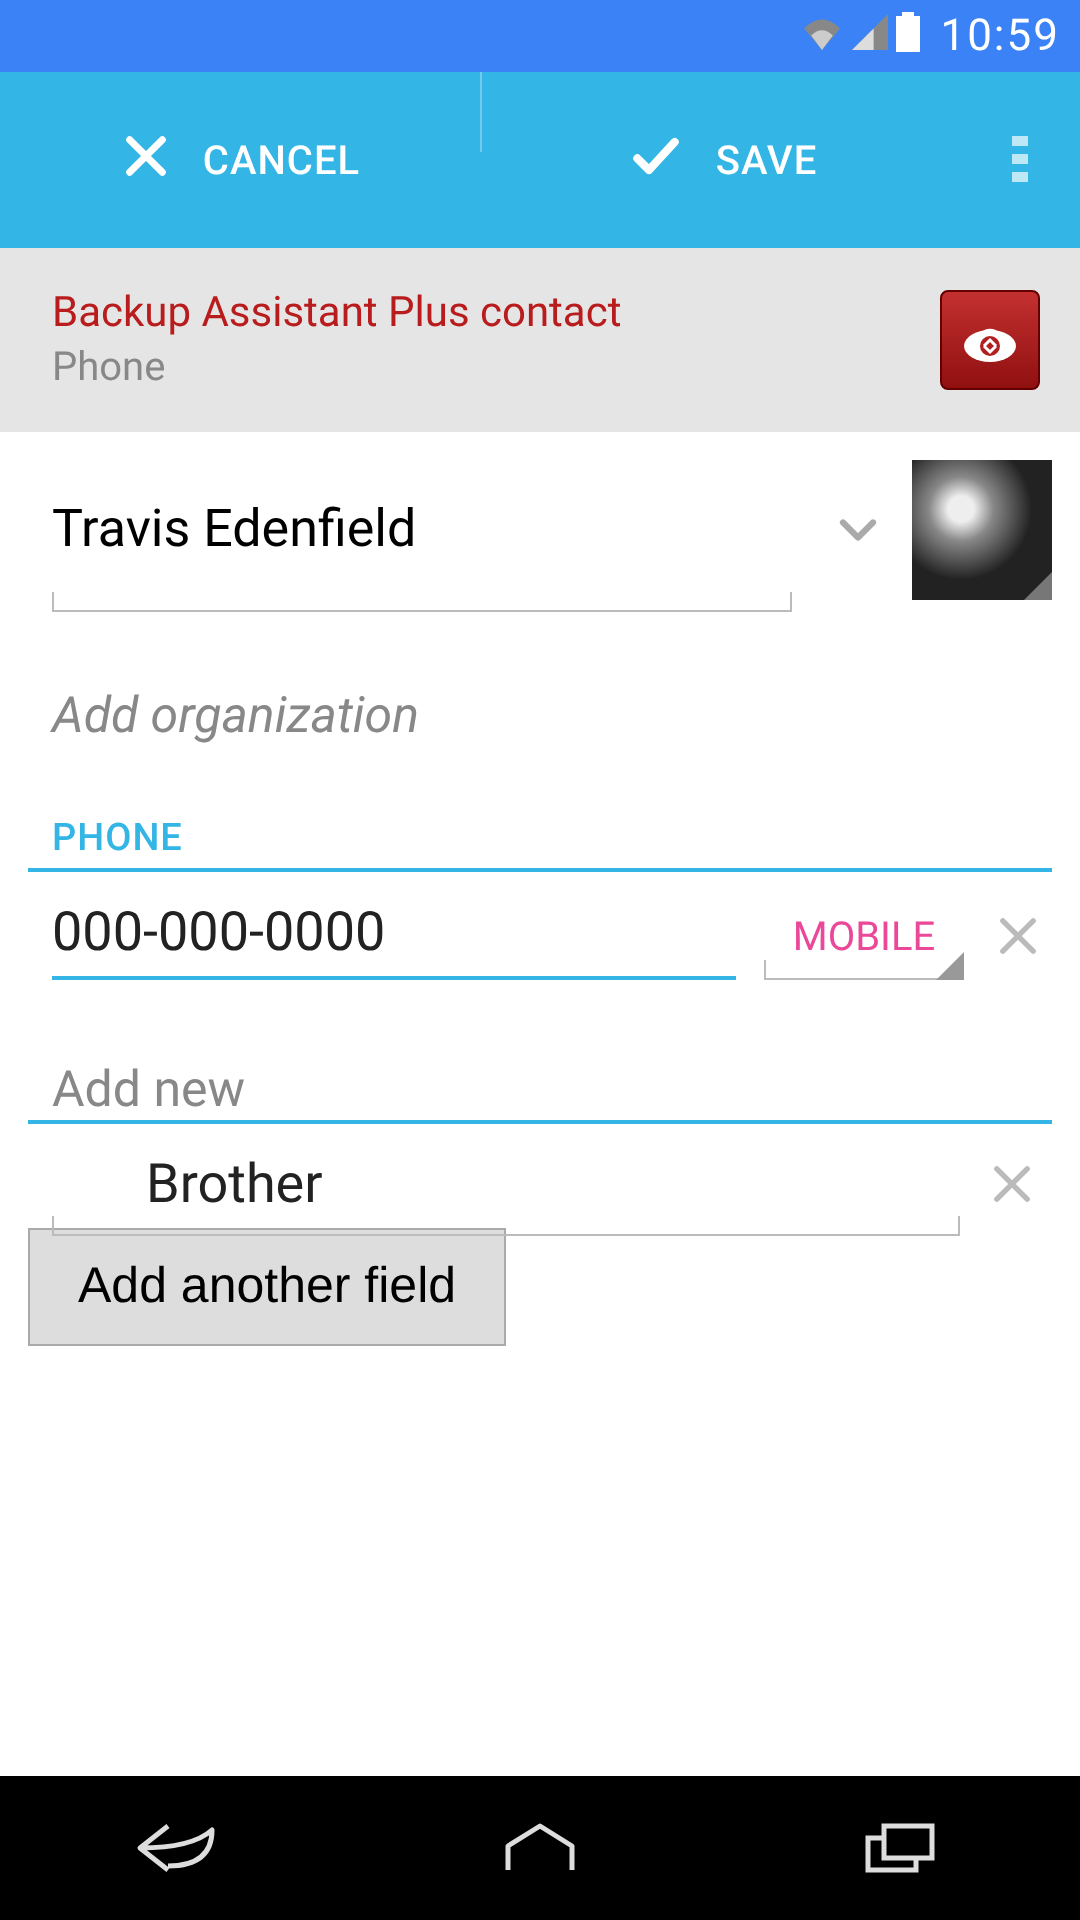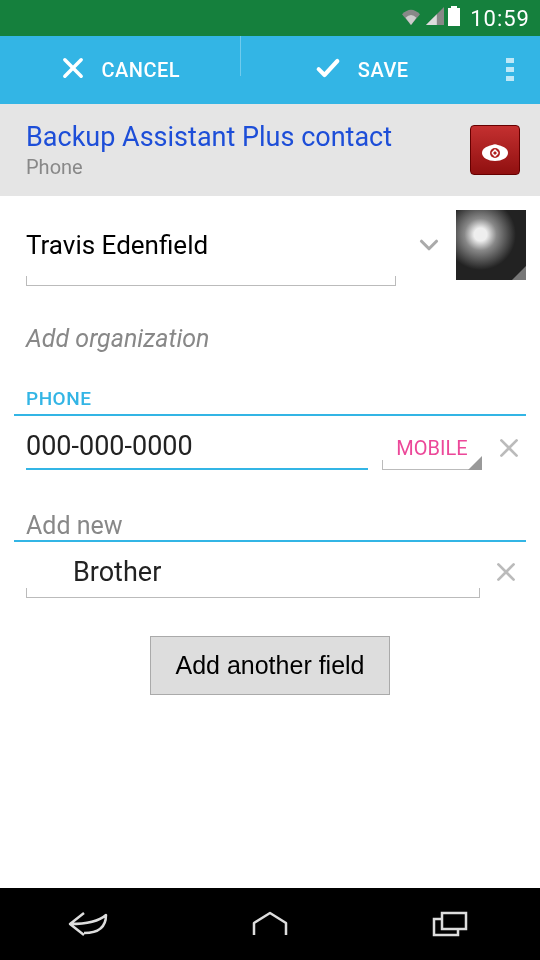--- a/index.html
+++ b/index.html
@@ -1,34 +1,34 @@
 <!DOCTYPE html>
 <html><head>
 <meta charset="utf-8">
 <style>
   * { box-sizing: border-box; margin: 0; padding: 0; }
   html, body { width: 540px; height: 960px; overflow: hidden; font-family: Roboto, Arial, sans-serif; background: #fff; }
   body { position: relative; }
 
   
-  .status-bar { height: 36px; background: #15803d; display: flex; align-items: center; justify-content: flex-end; padding: 0 10px; gap: 6px; color: #ccc; }
+  .status-bar { height: 36px; background: #3b82f6; display: flex; align-items: center; justify-content: flex-end; padding: 0 10px; gap: 6px; color: #ccc; }
   .status-bar .time { color: #fff; font-size: 22px; letter-spacing: 1px; margin-left: 4px; }
   .status-icons { display: flex; align-items: center; gap: 4px; }
 
   
-  .action-bar { height: 68px; background: #33b5e5; display: flex; color: #fff; position: relative; }
+  .action-bar { height: 88px; background: #33b5e5; display: flex; color: #fff; position: relative; }
   .ab-left, .ab-right { flex: 1; display: flex; align-items: center; justify-content: center; gap: 14px; height: 100%; }
   .ab-divider { width: 1px; height: 40px; background: rgba(255,255,255,0.3); }
   .ab-label { font-size: 20px; font-weight: 500; letter-spacing: 0.5px; }
   .ab-overflow { width: 60px; height: 100%; display: flex; align-items: center; justify-content: center; }
 
   
   .account-header { height: 92px; background: #e5e5e5; display: flex; align-items: center; padding: 0 20px 0 26px; }
   .account-text { flex: 1; }
-  .account-title { font-size: 27px; color: #1d4ed8; }
+  .account-title { font-size: 21px; color: #b91c1c; }
   .account-sub { font-size: 20px; color: #888; margin-top: 2px; }
   .account-icon { width: 50px; height: 50px; background: linear-gradient(#c43030,#901010); border:1px solid #600; border-radius: 4px; display:flex; align-items:center; justify-content:center; }
 
   
   .content { padding: 10px 14px 0 14px; }
 
   
   .name-row { display: flex; align-items: center; margin-top: 4px; padding-left: 12px; }
   .name-field { flex: 1; font-size: 26px; color: #000000; border: none; outline: none; border-bottom: 0; padding: 8px 0; }
   .name-wrap { flex:1; position:relative; margin-right: 6px; }
@@ -52,21 +52,21 @@
   .x-btn { width: 32px; height: 32px; display:flex; align-items:center; justify-content:center; margin: 0 4px 6px 0; }
 
   .add-new { font-size: 25px; color: #888; margin: 30px 0 0 12px; }
 
   .nickname-row { display: flex; align-items: flex-end; padding: 0 0 0 12px; gap: 10px; margin-top: 6px; }
   .nick-input { flex: 1; font-size: 27px; color: #222; border: none; outline: none; padding: 6px 0; position:relative;margin-left:47px; }
   .nick-wrap { flex:1; position:relative; }
   .nick-underline-box { position:absolute; left:0; right:0; bottom:-4px; height:10px; border:1px solid #bbb; border-top:none; }
 
   
-  .add-field-wrap { display:flex; justify-content:center; margin-top: 42px; }
+  .add-field-wrap { display:flex; }
   .add-field { font-size: 25px; padding: 14px 24px; background: #ddd; border: 1px solid #aaa; }
 
   
   .nav-bar { position:absolute; bottom:0; left:0; right:0; height: 72px; background: #000; display:flex; align-items:center; justify-content:space-around; }
   .nav-icon { width: 60px; height: 40px; display:flex; align-items:center; justify-content:center; }
 
   input { font-family: inherit; }
 </style>
 </head>
 <body>

